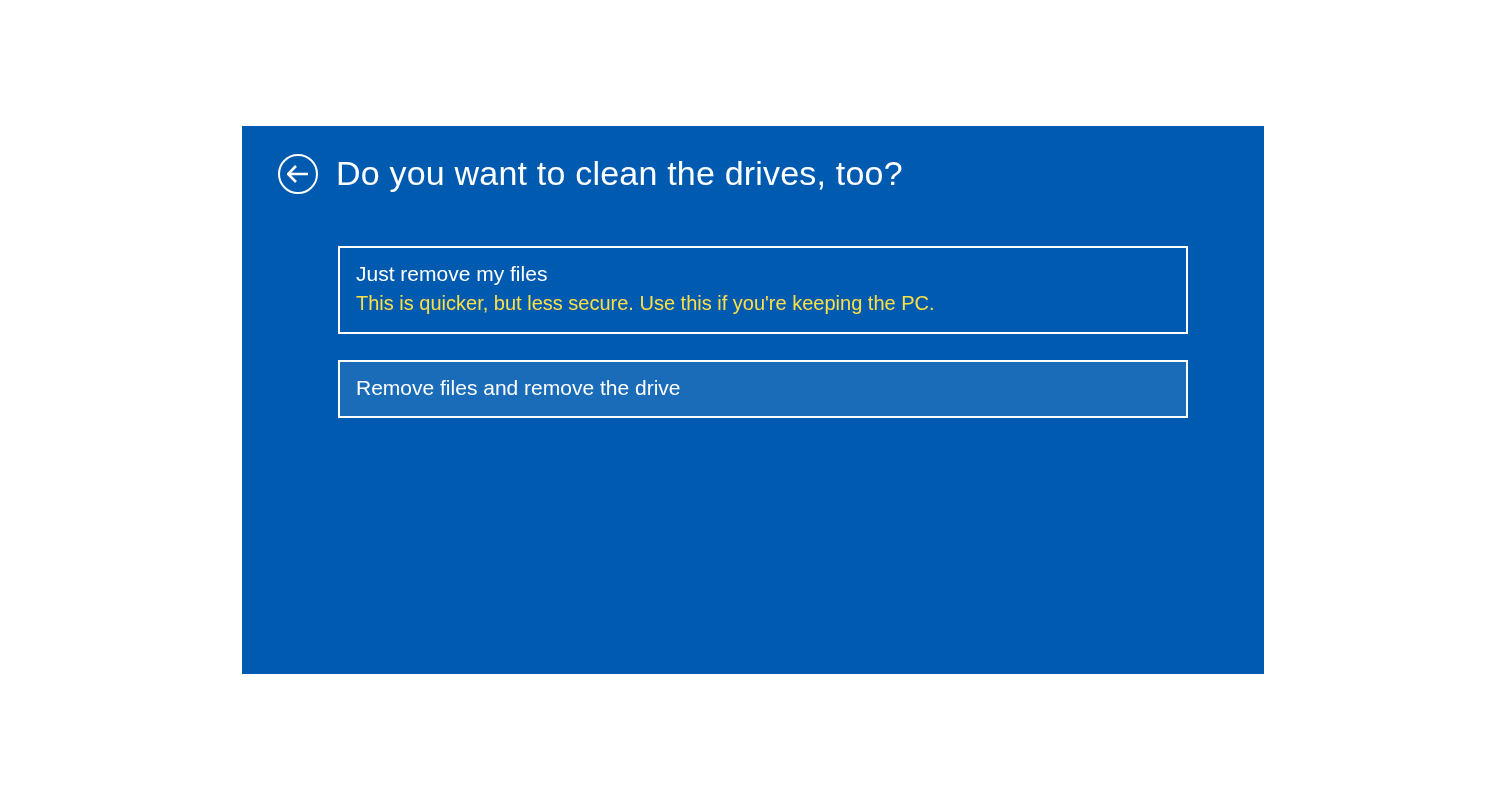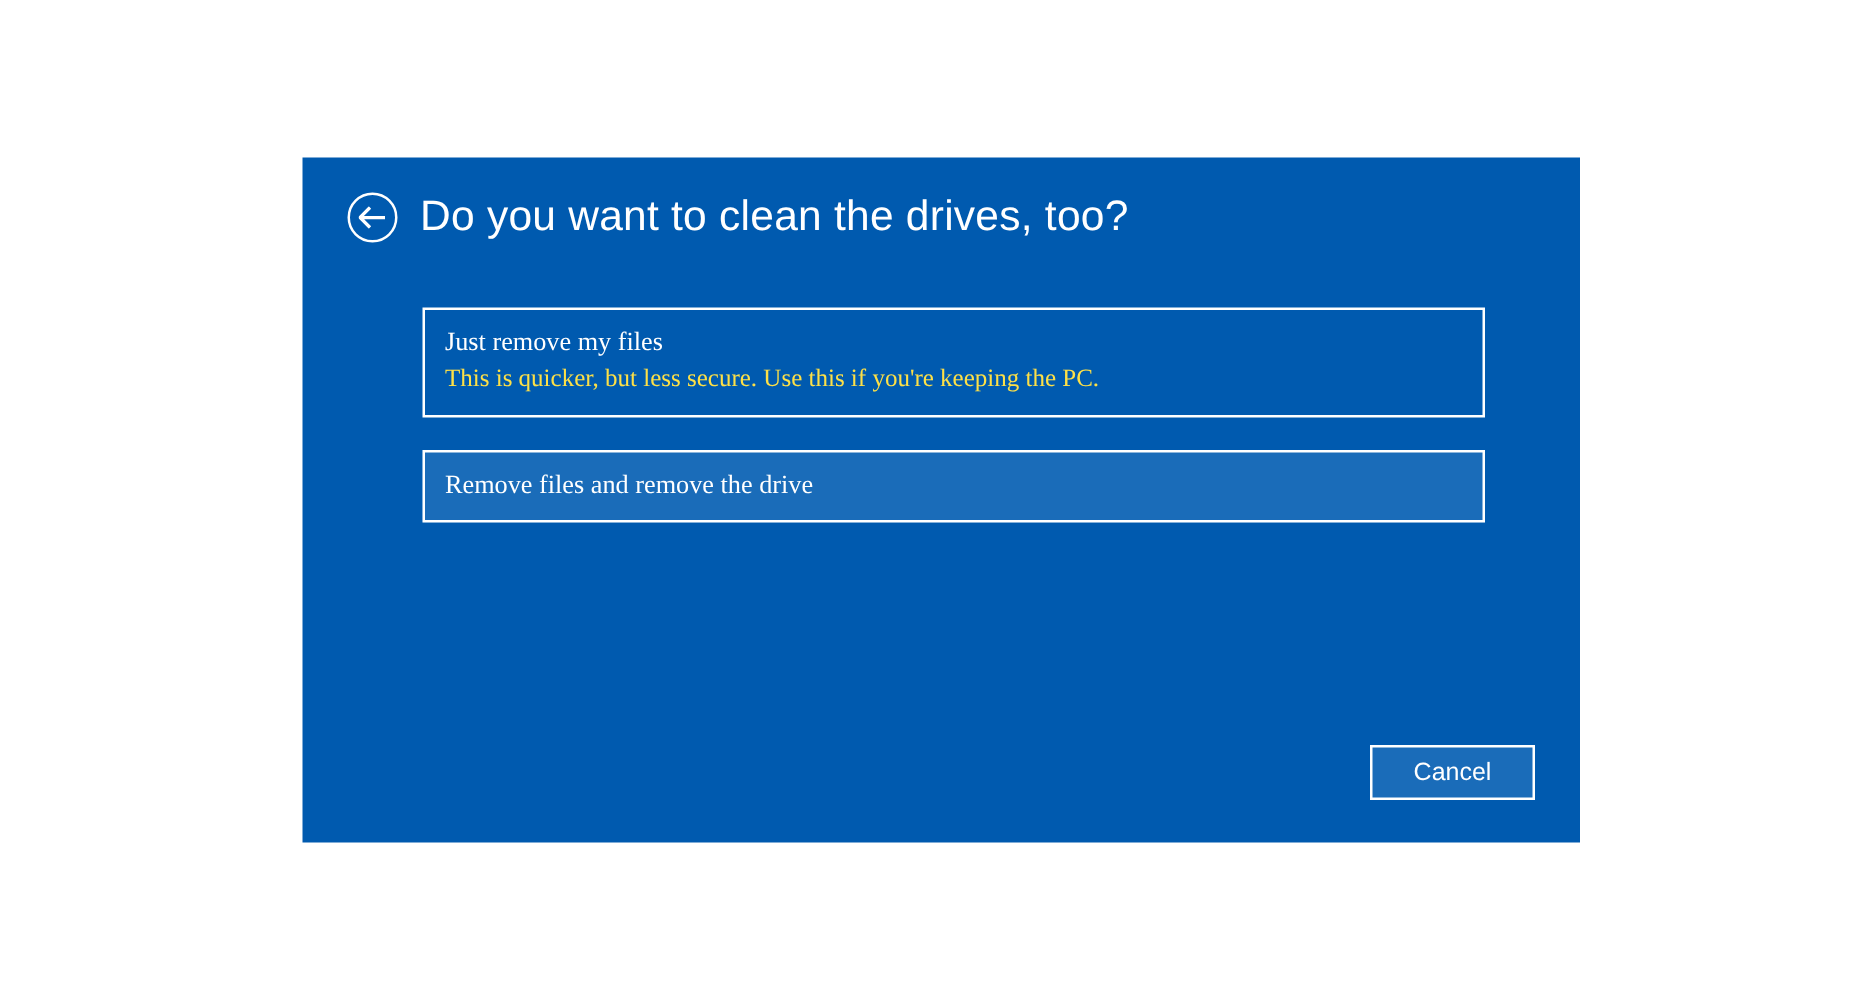--- a/index.html
+++ b/index.html
@@ -50,21 +50,20 @@
     font-weight: 350;
     letter-spacing: 0.2px;
     line-height: 1.1;
     text-align: center;
   }
   .options {
     position: absolute;
     left: 96px;
     top: 120px;
     width: 850px;
-    font-family: Liberation Serif, serif;
   }
   .option {
     border: 2px solid #ffffff;
     box-sizing: border-box;
     padding: 12px 16px 14px 16px;
     margin-bottom: 26px;
     cursor: pointer;
   }
   .option.highlight {
     background: #1a6cb9;
@@ -124,17 +123,14 @@
       <div class="opt-title">Just remove my files</div>
       <div class="opt-desc">This is quicker, but less secure. Use this if you're keeping the PC.</div>
     </div>
 
     <div class="option highlight">
       <div class="opt-title">Remove files and remove the drive</div>
     </div>
 
   </div>
 
-  <div class="footer">
-    <button class="cancel-btn">Cancel</button>
-  </div>
 
 </div>
 
 </body></html>

